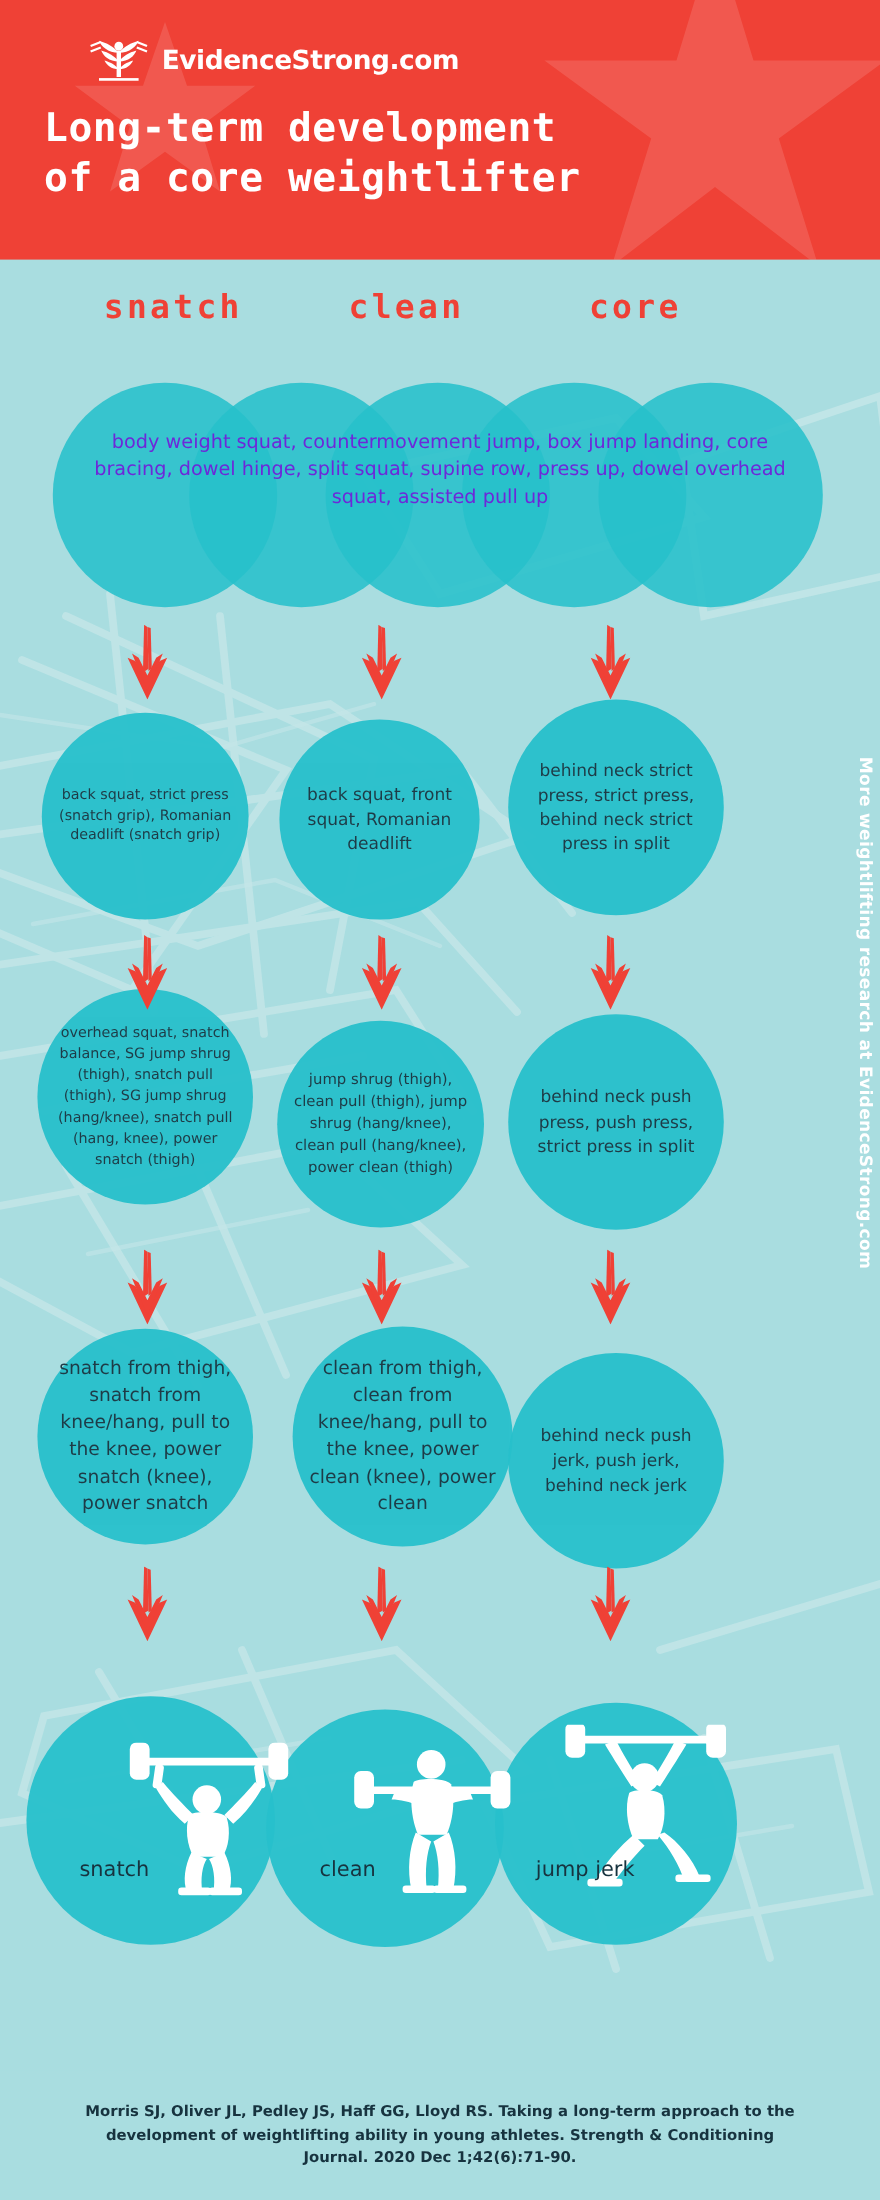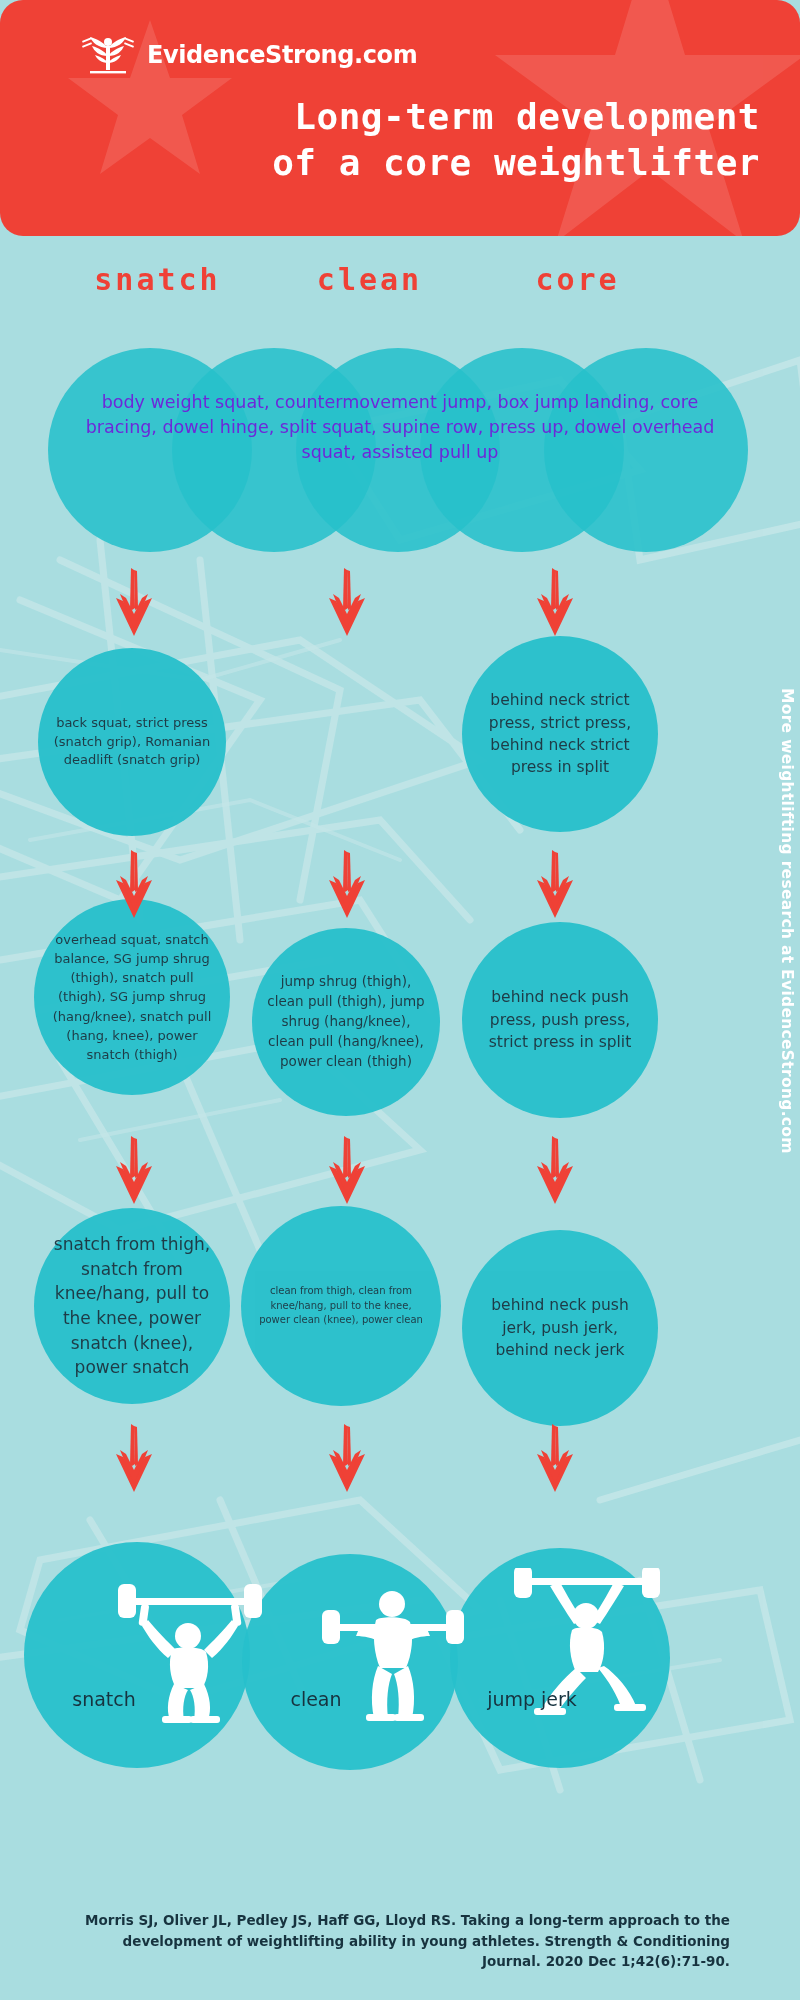--- a/index.html
+++ b/index.html
@@ -29,21 +29,20 @@
 
   
   .header {
     position: absolute;
     top: 0; left: 0;
     width: 800px;
     height: 236px;
     background: #ef4136;
     z-index: 2;
     overflow: hidden;
-    border-radius: 23px;
   }
   .header-star {
     position: absolute;
     opacity: 0.12;
     pointer-events: none;
   }
   .brand {
     position: absolute;
     top: 32px;
     left: 78px;
@@ -58,21 +57,21 @@
     font-family: "DejaVu Sans", sans-serif;
     font-size: 24px;
     font-weight: 700;
     letter-spacing: -0.4px;
   }
   .headline {
     position: absolute;
     top: 94px;
     left: 0;
     width: 800px;
-    text-align: right;
+    text-align: left;
     color: #ffffff;
     font-family: "DejaVu Sans Mono", monospace;
     font-size: 36px;
     font-weight: 700;
     line-height: 1.28;
     letter-spacing: 0.5px;
     z-index: 3;
     padding: 0 40px;
   }
 
@@ -199,21 +198,21 @@
     width: 800px;
     height: 118px;
     background: #a9dde0;
     z-index: 9;
     display: flex;
     align-items: center;
     justify-content: center;
   }
   .footer-text {
     width: 660px;
-    text-align: right;
+    text-align: center;
     color: #17333f;
     font-family: "DejaVu Sans", sans-serif;
     font-size: 13.5px;
     font-weight: 700;
     line-height: 1.55;
   }
 </style>
 </head>
 <body>
 
@@ -324,20 +323,23 @@
       <path d="M19 0 l3 2 1 38 -3 2 -2 -1 z"></path>
       <path d="M22 2 l3 1 1 37 -3 2 z"></path>
       <path d="M4 30 L22 68 L40 30 L33 33 L22 52 L11 33 Z"></path>
       <path d="M8 26 L22 60 L36 26 L30 30 L22 46 L14 30 Z"></path>
     </g>
   </svg>
 
   <div class="stage-circle" style="left:38px; top:648px; width:188px; height:188px; font-size:13px; line-height:1.45;">
     <span>back squat, strict press (snatch grip), Romanian deadlift (snatch grip)</span>
   </div>
+  <div class="stage-circle" style="left:254px; top:654px; width:182px; height:182px; font-size:15.5px; line-height:1.45;">
+    <span>back squat, front squat, Romanian deadlift</span>
+  </div>
   <div class="stage-circle" style="left:462px; top:636px; width:196px; height:196px; font-size:15.5px; line-height:1.45;">
     <span>behind neck strict press, strict press, behind neck strict press in split</span>
   </div>
 
   <svg class="arrow" style="left:112px; top:850px;" width="44" height="68" viewBox="0 0 44 68">
     <g fill="#ef4136">
       <path d="M19 0 l3 2 1 38 -3 2 -2 -1 z"></path>
       <path d="M22 2 l3 1 1 37 -3 2 z"></path>
       <path d="M4 30 L22 68 L40 30 L33 33 L22 52 L11 33 Z"></path>
       <path d="M8 26 L22 60 L36 26 L30 30 L22 46 L14 30 Z"></path>
@@ -391,21 +393,21 @@
       <path d="M19 0 l3 2 1 38 -3 2 -2 -1 z"></path>
       <path d="M22 2 l3 1 1 37 -3 2 z"></path>
       <path d="M4 30 L22 68 L40 30 L33 33 L22 52 L11 33 Z"></path>
       <path d="M8 26 L22 60 L36 26 L30 30 L22 46 L14 30 Z"></path>
     </g>
   </svg>
 
   <div class="stage-circle" style="left:34px; top:1208px; width:196px; height:196px; font-size:17px; line-height:1.45;">
     <span>snatch from thigh, snatch from knee/hang, pull to the knee, power snatch (knee), power snatch</span>
   </div>
-  <div class="stage-circle" style="left:241px; top:1206px; width:200px; height:200px; font-size:10px; line-height:1.45;">
+  <div class="stage-circle" style="left:266px; top:1206px; width:200px; height:200px; font-size:17px; line-height:1.45;">
     <span>clean from thigh, clean from knee/hang, pull to the knee, power clean (knee), power clean</span>
   </div>
   <div class="stage-circle" style="left:462px; top:1230px; width:196px; height:196px; font-size:15.5px; line-height:1.45;">
     <span>behind neck push jerk, push jerk, behind neck jerk</span>
   </div>
 
   <svg class="arrow" style="left:112px; top:1424px;" width="44" height="68" viewBox="0 0 44 68">
     <g fill="#ef4136">
       <path d="M19 0 l3 2 1 38 -3 2 -2 -1 z"></path>
       <path d="M22 2 l3 1 1 37 -3 2 z"></path>

